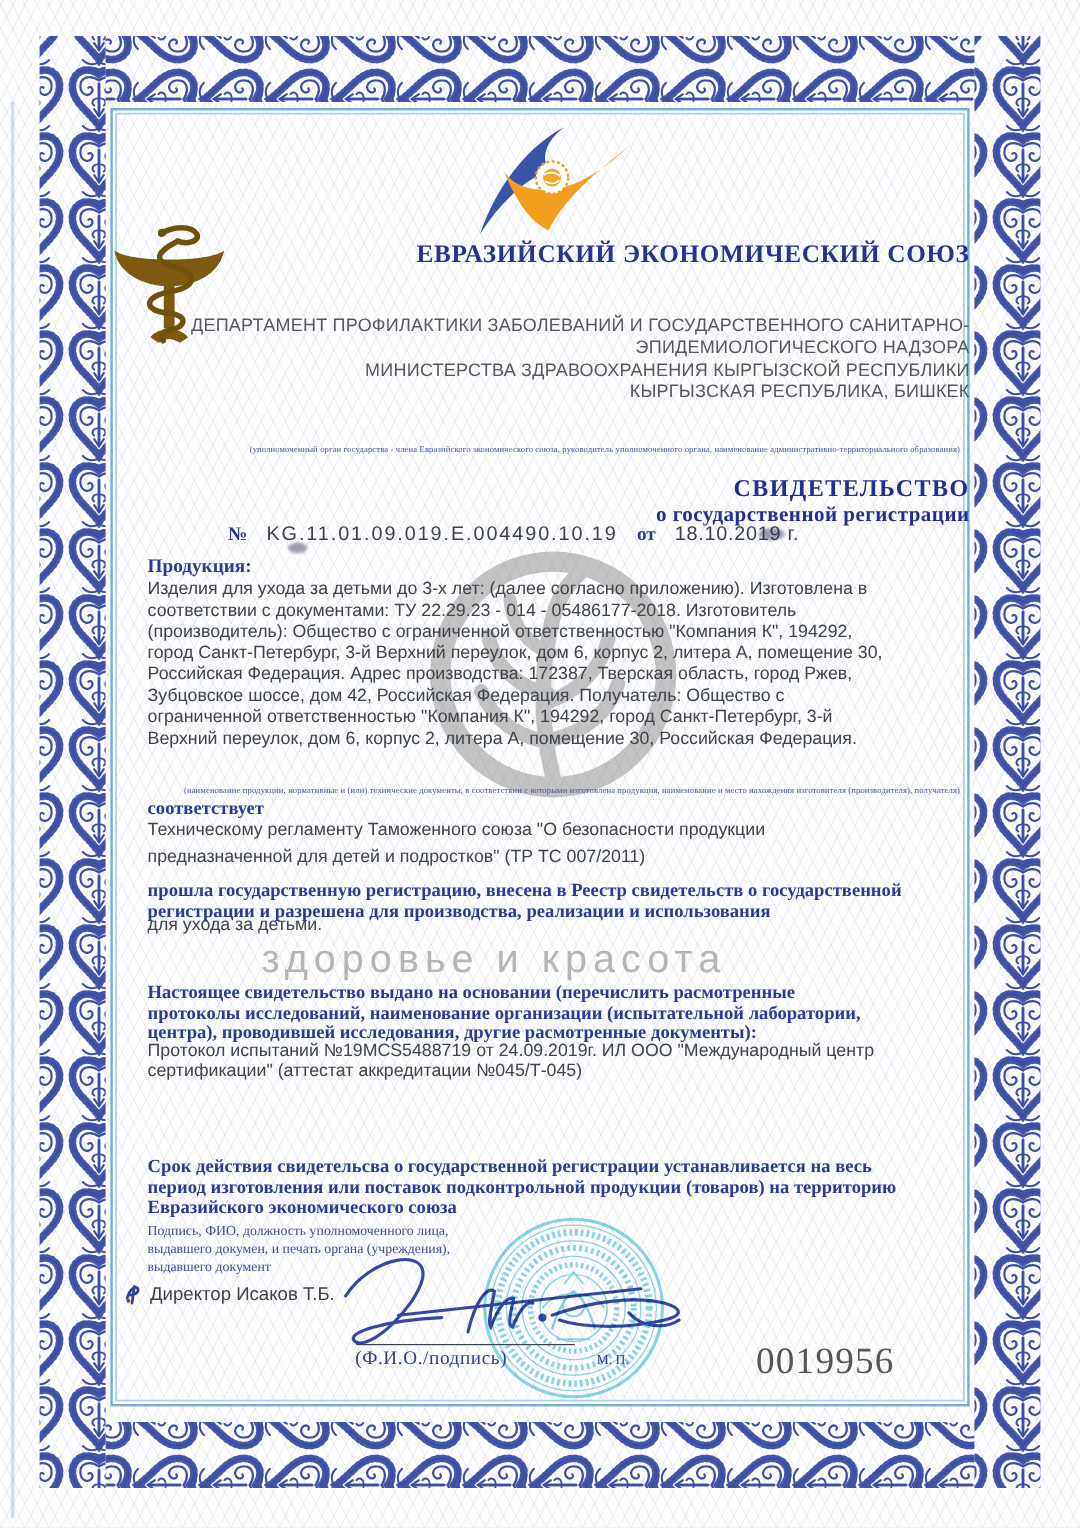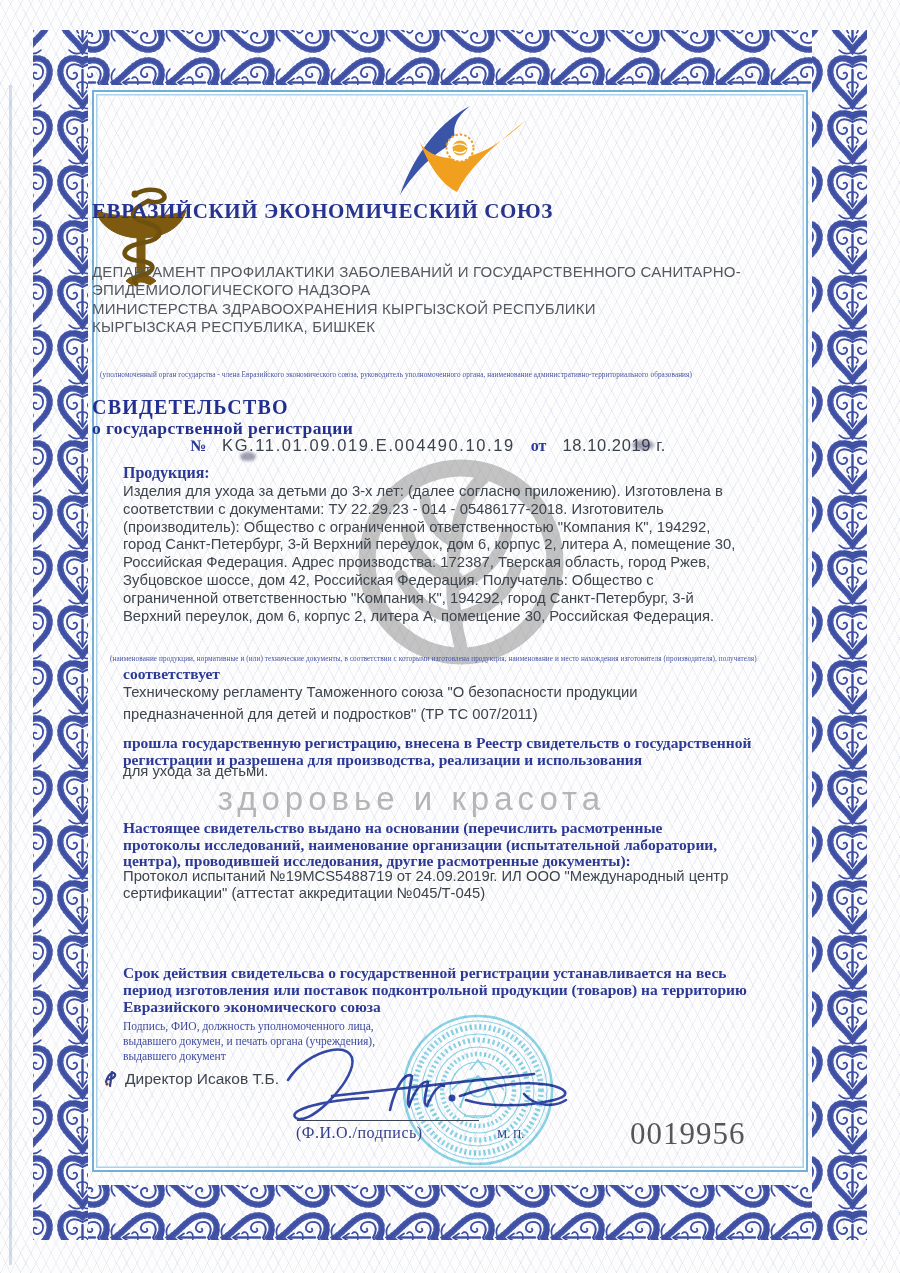--- a/index.html
+++ b/index.html
@@ -6,21 +6,21 @@
   .page{
     position:relative;width:900px;height:1273px;overflow:hidden;
     background-color:#fdfdfe;
     background-image:
       repeating-linear-gradient(63deg, rgba(175,185,205,.20) 0 1px, transparent 1px 9px),
       repeating-linear-gradient(-63deg, rgba(175,185,205,.20) 0 1px, transparent 1px 9px);
     font-family:"Liberation Sans",sans-serif;
   }
   .abs{position:absolute;}
   .pre{white-space:pre-line;}
-  .center{text-align:left;}
+  .center{text-align:right;}
   .serifb{font-family:"Liberation Serif",serif;font-weight:bold;color:#2c3a96;}
   .body-text{color:#3d444c;font-size:14.8px;line-height:17.8px;}
   .tiny{font-family:"Liberation Serif",serif;font-size:7.2px;color:#4553a0;letter-spacing:.1px;}
   .inner-frame{
     position:absolute;left:92px;top:90px;width:712px;height:1078px;
     border:2px solid #74b0d6;
     box-shadow: inset 0 0 0 2px #ffffff, inset 0 0 0 3.5px #a8d3ea;
     pointer-events:none;
   }
   .org-title{left:92px;top:199px;width:716px;font-size:21px;letter-spacing:.6px;color:#26338f;}

